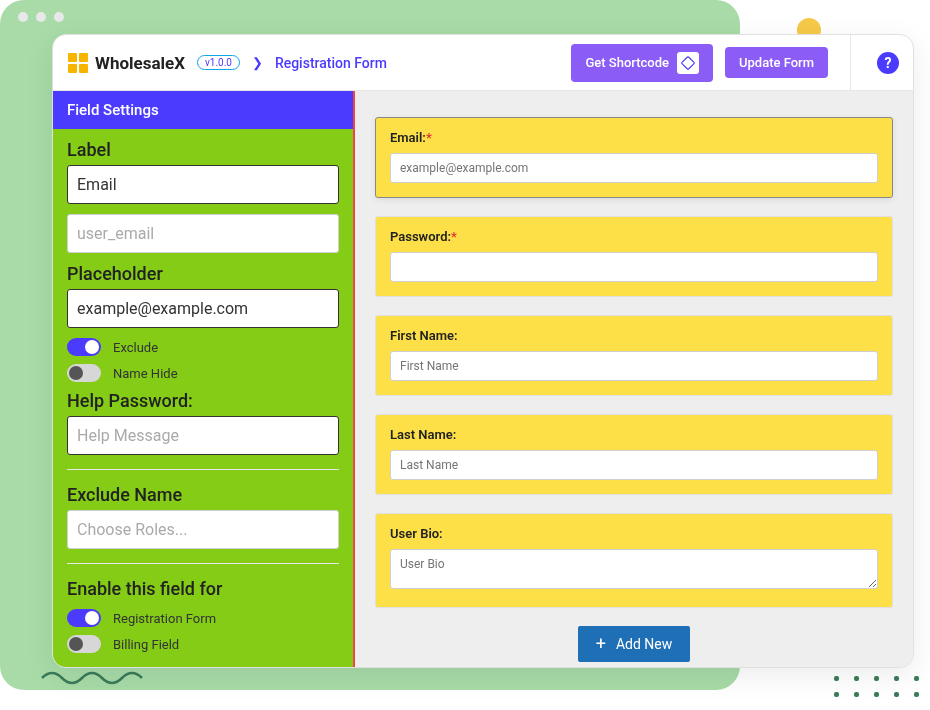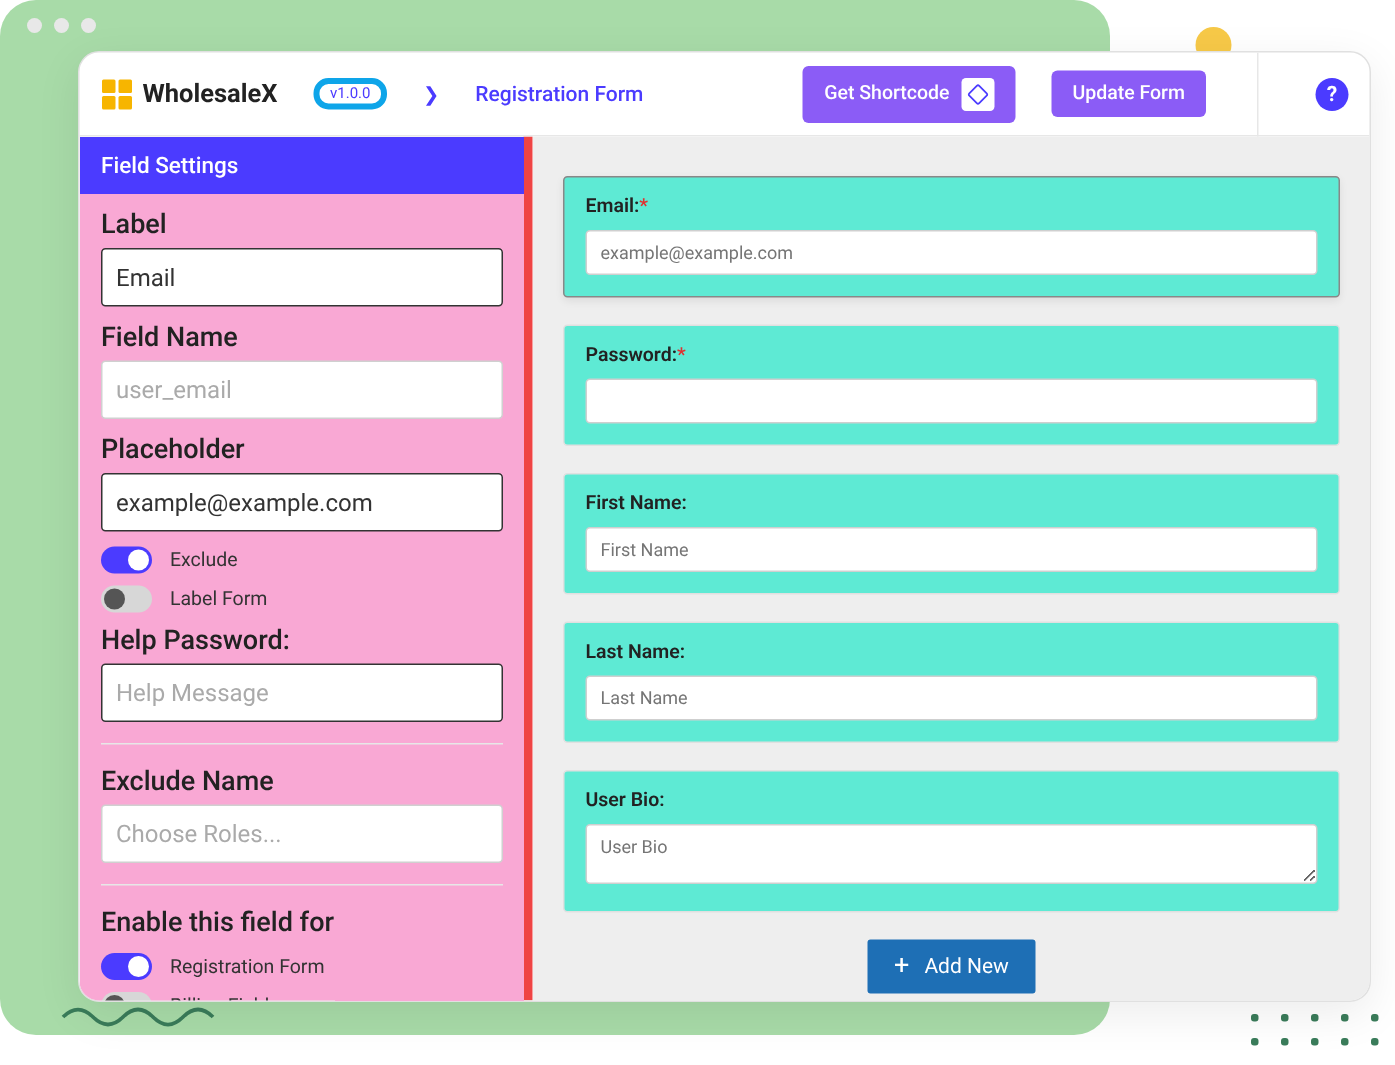--- a/index.html
+++ b/index.html
@@ -8,56 +8,56 @@
   .bg-green { position: absolute; top: 0; left: 0; width: 740px; height: 690px; background: #a8dba8; border-radius: 24px; z-index: 0; }
   .bg-dot { position: absolute; top: 18px; left: 797px; width: 24px; height: 24px; background: #f7c948; border-radius: 50%; z-index: 1; }
   .mac-dots { position: absolute; top: 12px; left: 18px; display: flex; gap: 8px; z-index: 1; }
   .mac-dots span { width: 10px; height: 10px; background: #e8e8e8; border-radius: 50%; }
   .wavy { position: absolute; bottom: 20px; left: 40px; z-index: 1; color: #3a7c5a; }
   .deco-dots { position: absolute; bottom: 12px; right: 10px; z-index: 1; display: grid; grid-template-columns: repeat(5,6px); grid-template-rows: repeat(2,6px); gap: 10px 14px;}
   .deco-dots span { width: 5px; height: 5px; background: #3a7c5a; border-radius: 2px; }
 
   .window { position: absolute; top: 34px; left: 52px; width: 862px; height: 634px; background: #fff; border: 1px solid #e0e0e0; border-radius: 14px; overflow: hidden; z-index: 5; box-shadow: 0 8px 30px rgba(0,0,0,.08); display: flex; flex-direction: column; }
 
-  .topbar { height: 56px; border-bottom: 1px solid #e7e7e7; display: flex; align-items: center; padding: 0 14px; gap: 24px; }
+  .topbar { height: 56px; border-bottom: 1px solid #e7e7e7; display: flex; align-items: center; padding: 0 14px; gap: 12px; }
   .logo { display: flex; align-items: center; gap: 6px; }
   .logo-mark { width: 22px; height: 22px; display: flex; flex-wrap: wrap; }
   .logo-mark i { width: 9px; height: 9px; margin: 1px; background: #f7b500; border-radius: 1px; }
   .logo-text { font-weight: 700; font-size: 17px; color: #222; }
-  .version-pill { border: 4px solid #0ea5e9; color: #4b3bff; font-size: 10px; padding: 1px 7px; border-radius: 10px; }
+  .version-pill { border: 1px solid #0ea5e9; color: #4b3bff; font-size: 10px; padding: 1px 7px; border-radius: 10px; }
   .chev { color: #4b3bff; font-size: 13px; }
   .crumb { color: #4b3bff; font-size: 14px; font-weight: 500; }
   .topbar .spacer { flex: 1; }
   .btn { border: none; cursor: pointer; font-size: 13px; border-radius: 4px; padding: 8px 14px; color: #fff; background: #8b5cf6; font-weight: 500; }
   .btn-shortcode { display: flex; align-items: center; gap: 8px; }
   .btn-shortcode .ic { width: 22px; height: 22px; background: #fff; border-radius: 3px; display: flex; align-items: center; justify-content: center; color: #4b3bff; }
   .help-circle { width: 22px; height: 22px; border-radius: 50%; background: #4b3bff; color: #fff; display: flex; align-items: center; justify-content: center; font-size: 14px; font-weight: 700; margin-left: 14px; cursor:pointer;}
   .vsep { width: 1px; height: 56px; background: #e7e7e7; margin-left: 10px;}
 
   .body { flex: 1; display: flex; overflow: hidden; }
-  .sidebar { width: 302px; border-right: 6px solid #ef4444; background: #f9a8d4; overflow-y: auto; }
+  .sidebar { width: 302px; border-right: 2px solid #ef4444; background: #84cc16; overflow-y: auto; }
   .side-head { background: #4b3bff; color: #fff; font-size: 15px; font-weight: 500; padding: 10px 14px; }
   .side-body { padding: 10px 14px 20px; }
   .fld { margin-bottom: 10px; }
   .fld label { display: block; font-size: 18px; color: #222; margin-bottom: 5px; font-weight: 500; }
   .fld input, .fld .select { width: 100%; border: 1px solid #333; border-radius: 3px; padding: 9px 9px; font-size: 16px; color: #333; }
   .fld input::placeholder { color: #aaa; }
   .fld.light input, .fld .select { border-color: #d0d0d0; color: #999; }
   .toggle-row { display: flex; align-items: center; gap: 12px; margin: 8px 0; }
   .toggle { width: 34px; height: 18px; border-radius: 10px; position: relative; cursor: pointer; }
   .toggle.on { background: #4b3bff; }
   .toggle.off { background: #d7d7d7; }
   .toggle .knob { position: absolute; width: 14px; height: 14px; border-radius: 50%; top: 2px; }
   .toggle.on .knob { right: 2px; background: #fff; }
   .toggle.off .knob { left: 2px; background: #555; }
   .toggle-row span { font-size: 13px; color: #333; }
   .hr { border: none; border-top: 1px solid #e7e7e7; margin: 14px 0; }
 
   .canvas { flex: 1; background: #eeeeee; padding: 26px 20px 14px; overflow-y: auto; }
-  .card { background: #5eead4; border: 1px solid #e0e0e0; border-radius: 3px; padding: 12px 14px 14px; margin-bottom: 18px; }
+  .card { background: #fde047; border: 1px solid #e0e0e0; border-radius: 3px; padding: 12px 14px 14px; margin-bottom: 18px; }
   .card.sel { border-color: #888; box-shadow: 0 2px 6px rgba(0,0,0,.08); }
   .card .lbl { font-size: 13px; font-weight: 600; color: #222; margin-bottom: 8px; }
   .card .lbl .req { color: #e03131; }
   .card input, .card textarea { width: 100%; border: 1px solid #cfcfcf; border-radius: 3px; padding: 7px 9px; font-size: 12px; color: #666; font-family: inherit; }
   .card textarea { resize: vertical; height: 40px; }
   .add-row { display: flex; justify-content: center; margin-top: 6px; }
   .add-btn { background: #1e6fb5; color: #fff; border: none; padding: 10px 18px; border-radius: 2px; font-size: 14px; display: flex; align-items: center; gap: 10px; cursor: pointer; }
   .add-btn .plus { font-size: 18px; line-height: 14px; }
 </style>
 </head>
@@ -117,38 +117,37 @@
 
   <div class="body">
     <aside class="sidebar">
       <div class="side-head">Field Settings</div>
       <div class="side-body">
         <div class="fld">
           <label>Label</label>
           <input value="Email" style="">
         </div>
         <div class="fld light">
-          <label>Field Name</label>
           <input placeholder="user_email" style="">
         </div>
         <div class="fld">
           <label>Placeholder</label>
           <input value="example@example.com" style="">
         </div>
         <div class="toggle-row">
           <div class="toggle on">
               <span class="knob"></span>
             </div>
           <span>Exclude</span>
         </div>
         <div class="toggle-row">
           <div class="toggle off">
               <span class="knob"></span>
             </div>
-          <span>Label Form</span>
+          <span>Name Hide</span>
         </div>
         <div class="fld">
           <label>Help Password:</label>
           <input placeholder="Help Message" style="">
         </div>
         <hr class="hr">
         <div class="fld light">
           <label>Exclude Name</label>
           <input class="select" placeholder="Choose Roles..." style="">
         </div>

